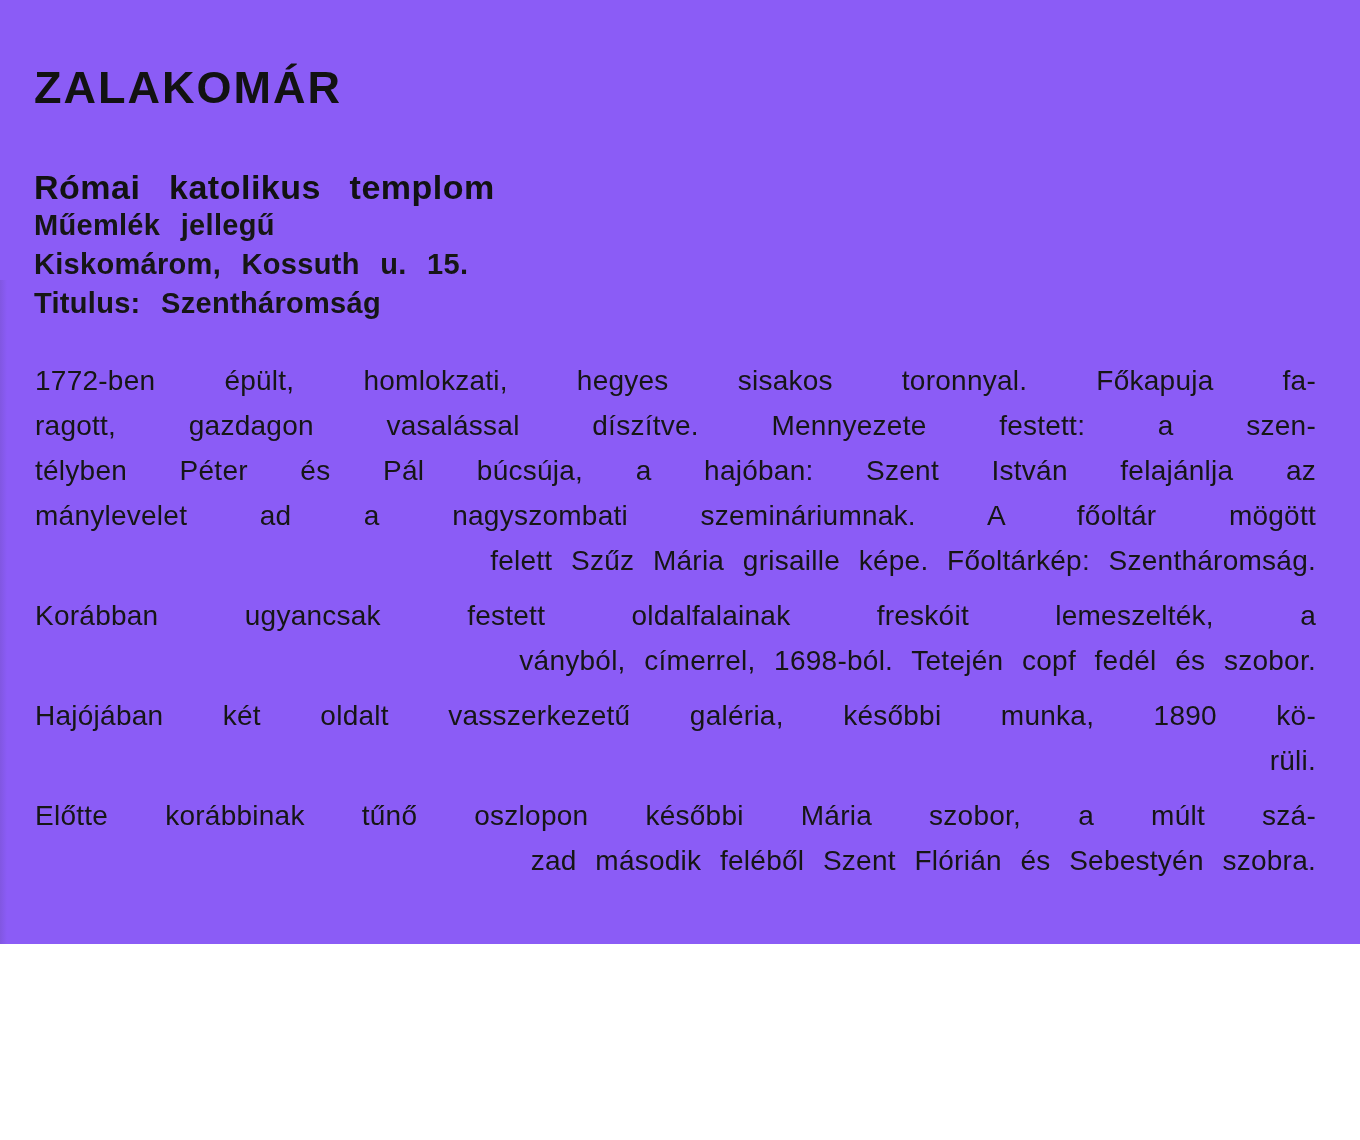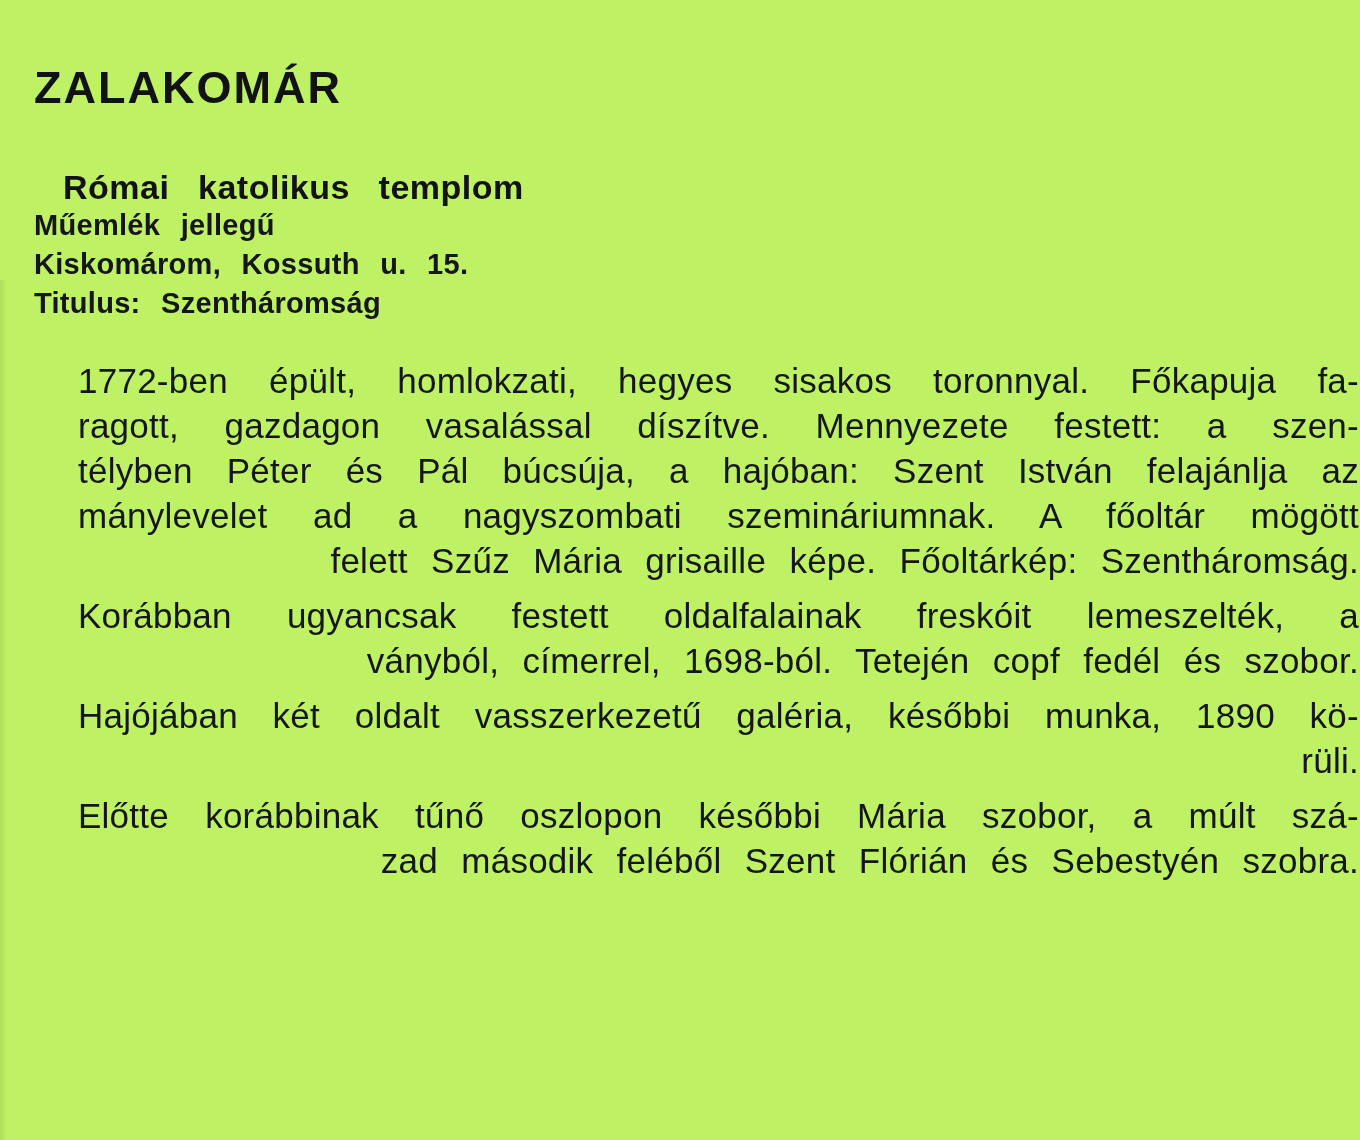--- a/index.html
+++ b/index.html
@@ -2,22 +2,22 @@
 <html><head>
 <meta charset="utf-8">
 <style>
   html, body {
     margin: 0;
     padding: 0;
   }
   .page {
     position: relative;
     width: 1360px;
-    height: 1140px;
-    background: #bef264;
+    height: 944px;
+    background: #8b5cf6;
     overflow: hidden;
     font-family: "Liberation Sans", "DejaVu Sans", sans-serif;
     color: #161616;
   }
   
   .scan-edge {
     position: absolute;
     left: 0;
     top: 280px;
     width: 7px;
@@ -36,41 +36,39 @@
   }
   .subtitle {
     position: absolute;
     left: 34px;
     top: 140px;
     font-size: 34px;
     font-weight: 700;
     word-spacing: 0.55em;
     letter-spacing: 0.5px;
     color: #121212;
-    margin-left: 29px;
   }
   .meta {
     position: absolute;
     left: 34px;
     top: 206px;
     font-size: 29px;
     line-height: 39px;
     word-spacing: 0.42em;
     letter-spacing: 0.3px;
     font-weight: bold;
   }
   .body-text {
     position: absolute;
     left: 35px;
     top: 358px;
     width: 1281px;
-    font-size: 35px;
+    font-size: 28px;
     line-height: 45px;
     letter-spacing: 0.25px;
-    margin-left: 43px;
   }
   .para {
     margin: 0 0 10px 0;
   }
   .line {
     word-spacing: 0.38em;
     white-space: normal;
   }
   .jl {
     text-align: justify;

